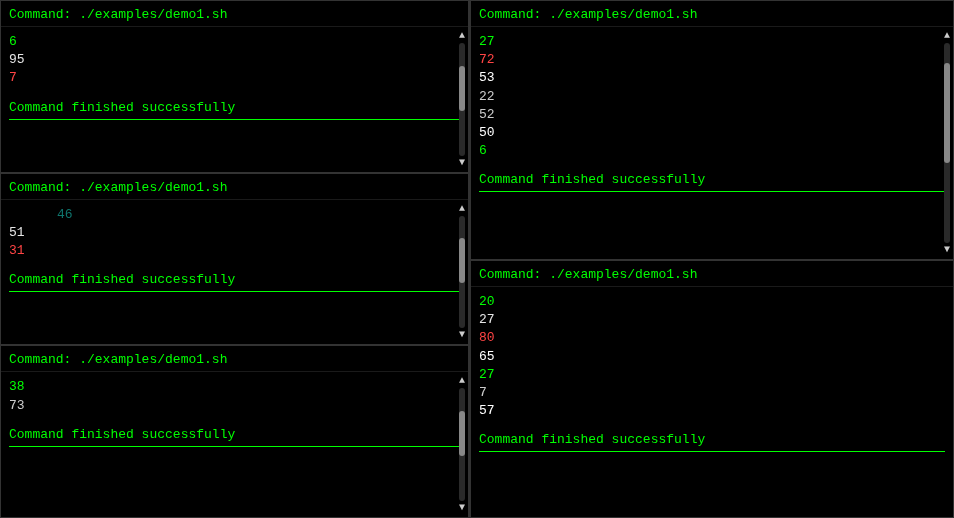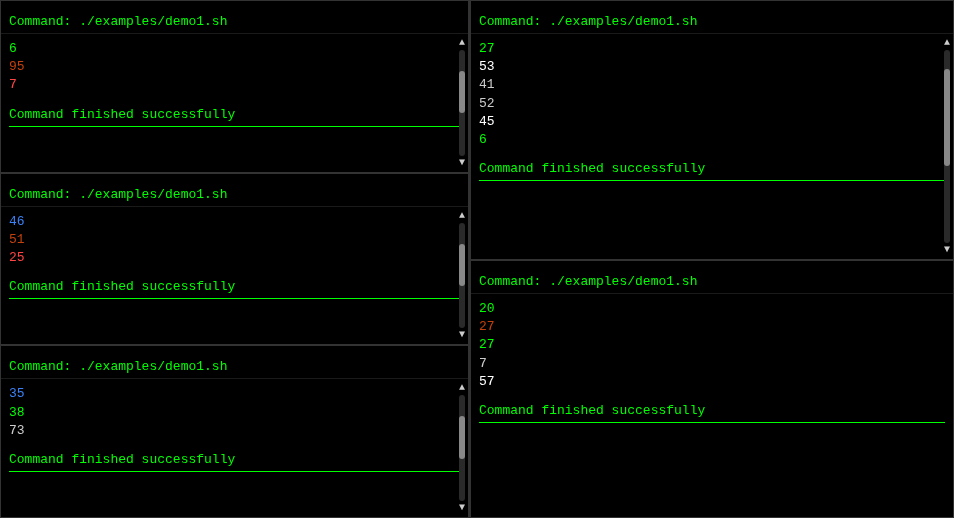--- a/index.html
+++ b/index.html
@@ -43,21 +43,21 @@
 
     .right-panel .terminal-block:first-child {
       flex: 0 0 260px;
     }
     .right-panel .terminal-block:last-child {
       flex: 1;
     }
 
     .terminal-header {
       color: #00ff00;
-      padding: 13px 8px 4px 8px;
+      padding: 6px 8px 4px 8px;
       border-bottom: 1px solid #1a1a1a;
       font-size: 13px;
     }
 
     .terminal-body {
       padding: 6px 8px;
       flex: 1;
       overflow: hidden;
       position: relative;
     }
@@ -73,24 +73,24 @@
     }
 
     .divider {
       border: none;
       border-top: 1px solid #00ff00;
       margin: 4px 0 0 0;
     }
 
     
     .c-green { color: #00ff00; }
-    .c-blue { color: #c2410c; }
+    .c-blue { color: #e5e5e5; }
     .c-red { color: #ff4444; }
     .c-orange { color: #ffffff; }
-    .c-purple { color: #3b82f6; }
+    .c-purple { color: #0f766e; margin-left: 48px; }
     .c-cyan { color: #00cccc; }
     .c-white { color: #cccccc; }
 
     
     .scrollbar {
       position: absolute;
       right: 2px;
       top: 4px;
       bottom: 4px;
       width: 8px;
@@ -144,37 +144,36 @@
         <span class="scrollbar-arrow">▼</span>
       </div>
     </div>
   </div>
 
   <div class="terminal-block">
     <div class="terminal-header">Command: ./examples/demo1.sh</div>
     <div class="terminal-body">
       <div class="line c-purple">46</div>
       <div class="line c-blue">51</div>
-      <div class="line c-red">25</div>
+      <div class="line c-red">31</div>
       <div class="success-msg">Command finished successfully</div>
       <hr class="divider">
       <div class="scrollbar">
         <span class="scrollbar-arrow">▲</span>
         <div class="scrollbar-track">
           <div class="scrollbar-thumb" style="top:20%;height:40%;"></div>
         </div>
         <span class="scrollbar-arrow">▼</span>
       </div>
     </div>
   </div>
 
   <div class="terminal-block">
     <div class="terminal-header">Command: ./examples/demo1.sh</div>
     <div class="terminal-body">
-      <div class="line c-purple">35</div>
       <div class="line c-green">38</div>
       <div class="line c-white">73</div>
       <div class="success-msg">Command finished successfully</div>
       <hr class="divider">
       <div class="scrollbar">
         <span class="scrollbar-arrow">▲</span>
         <div class="scrollbar-track">
           <div class="scrollbar-thumb" style="top:20%;height:40%;"></div>
         </div>
         <span class="scrollbar-arrow">▼</span>
@@ -183,42 +182,45 @@
   </div>
 
 </div>
 
 <div class="right-panel">
 
   <div class="terminal-block">
     <div class="terminal-header">Command: ./examples/demo1.sh</div>
     <div class="terminal-body">
       <div class="line c-green">27</div>
+      <div class="line c-red">72</div>
       <div class="line c-orange">53</div>
-      <div class="line c-white">41</div>
+      <div class="line c-white">22</div>
       <div class="line c-white">52</div>
-      <div class="line c-orange">45</div>
+      <div class="line c-orange">50</div>
       <div class="line c-green">6</div>
       <div class="success-msg">Command finished successfully</div>
       <hr class="divider">
       <div class="scrollbar">
         <span class="scrollbar-arrow">▲</span>
         <div class="scrollbar-track">
           <div class="scrollbar-thumb" style="top:10%;height:50%;"></div>
         </div>
         <span class="scrollbar-arrow">▼</span>
       </div>
     </div>
   </div>
 
   <div class="terminal-block">
     <div class="terminal-header">Command: ./examples/demo1.sh</div>
     <div class="terminal-body">
       <div class="line c-green">20</div>
       <div class="line c-blue">27</div>
+      <div class="line c-red">80</div>
+      <div class="line c-orange">65</div>
       <div class="line c-green">27</div>
       <div class="line c-white">7</div>
       <div class="line c-orange">57</div>
       <div class="success-msg">Command finished successfully</div>
       <hr class="divider">
     </div>
   </div>
 
 </div>
 

